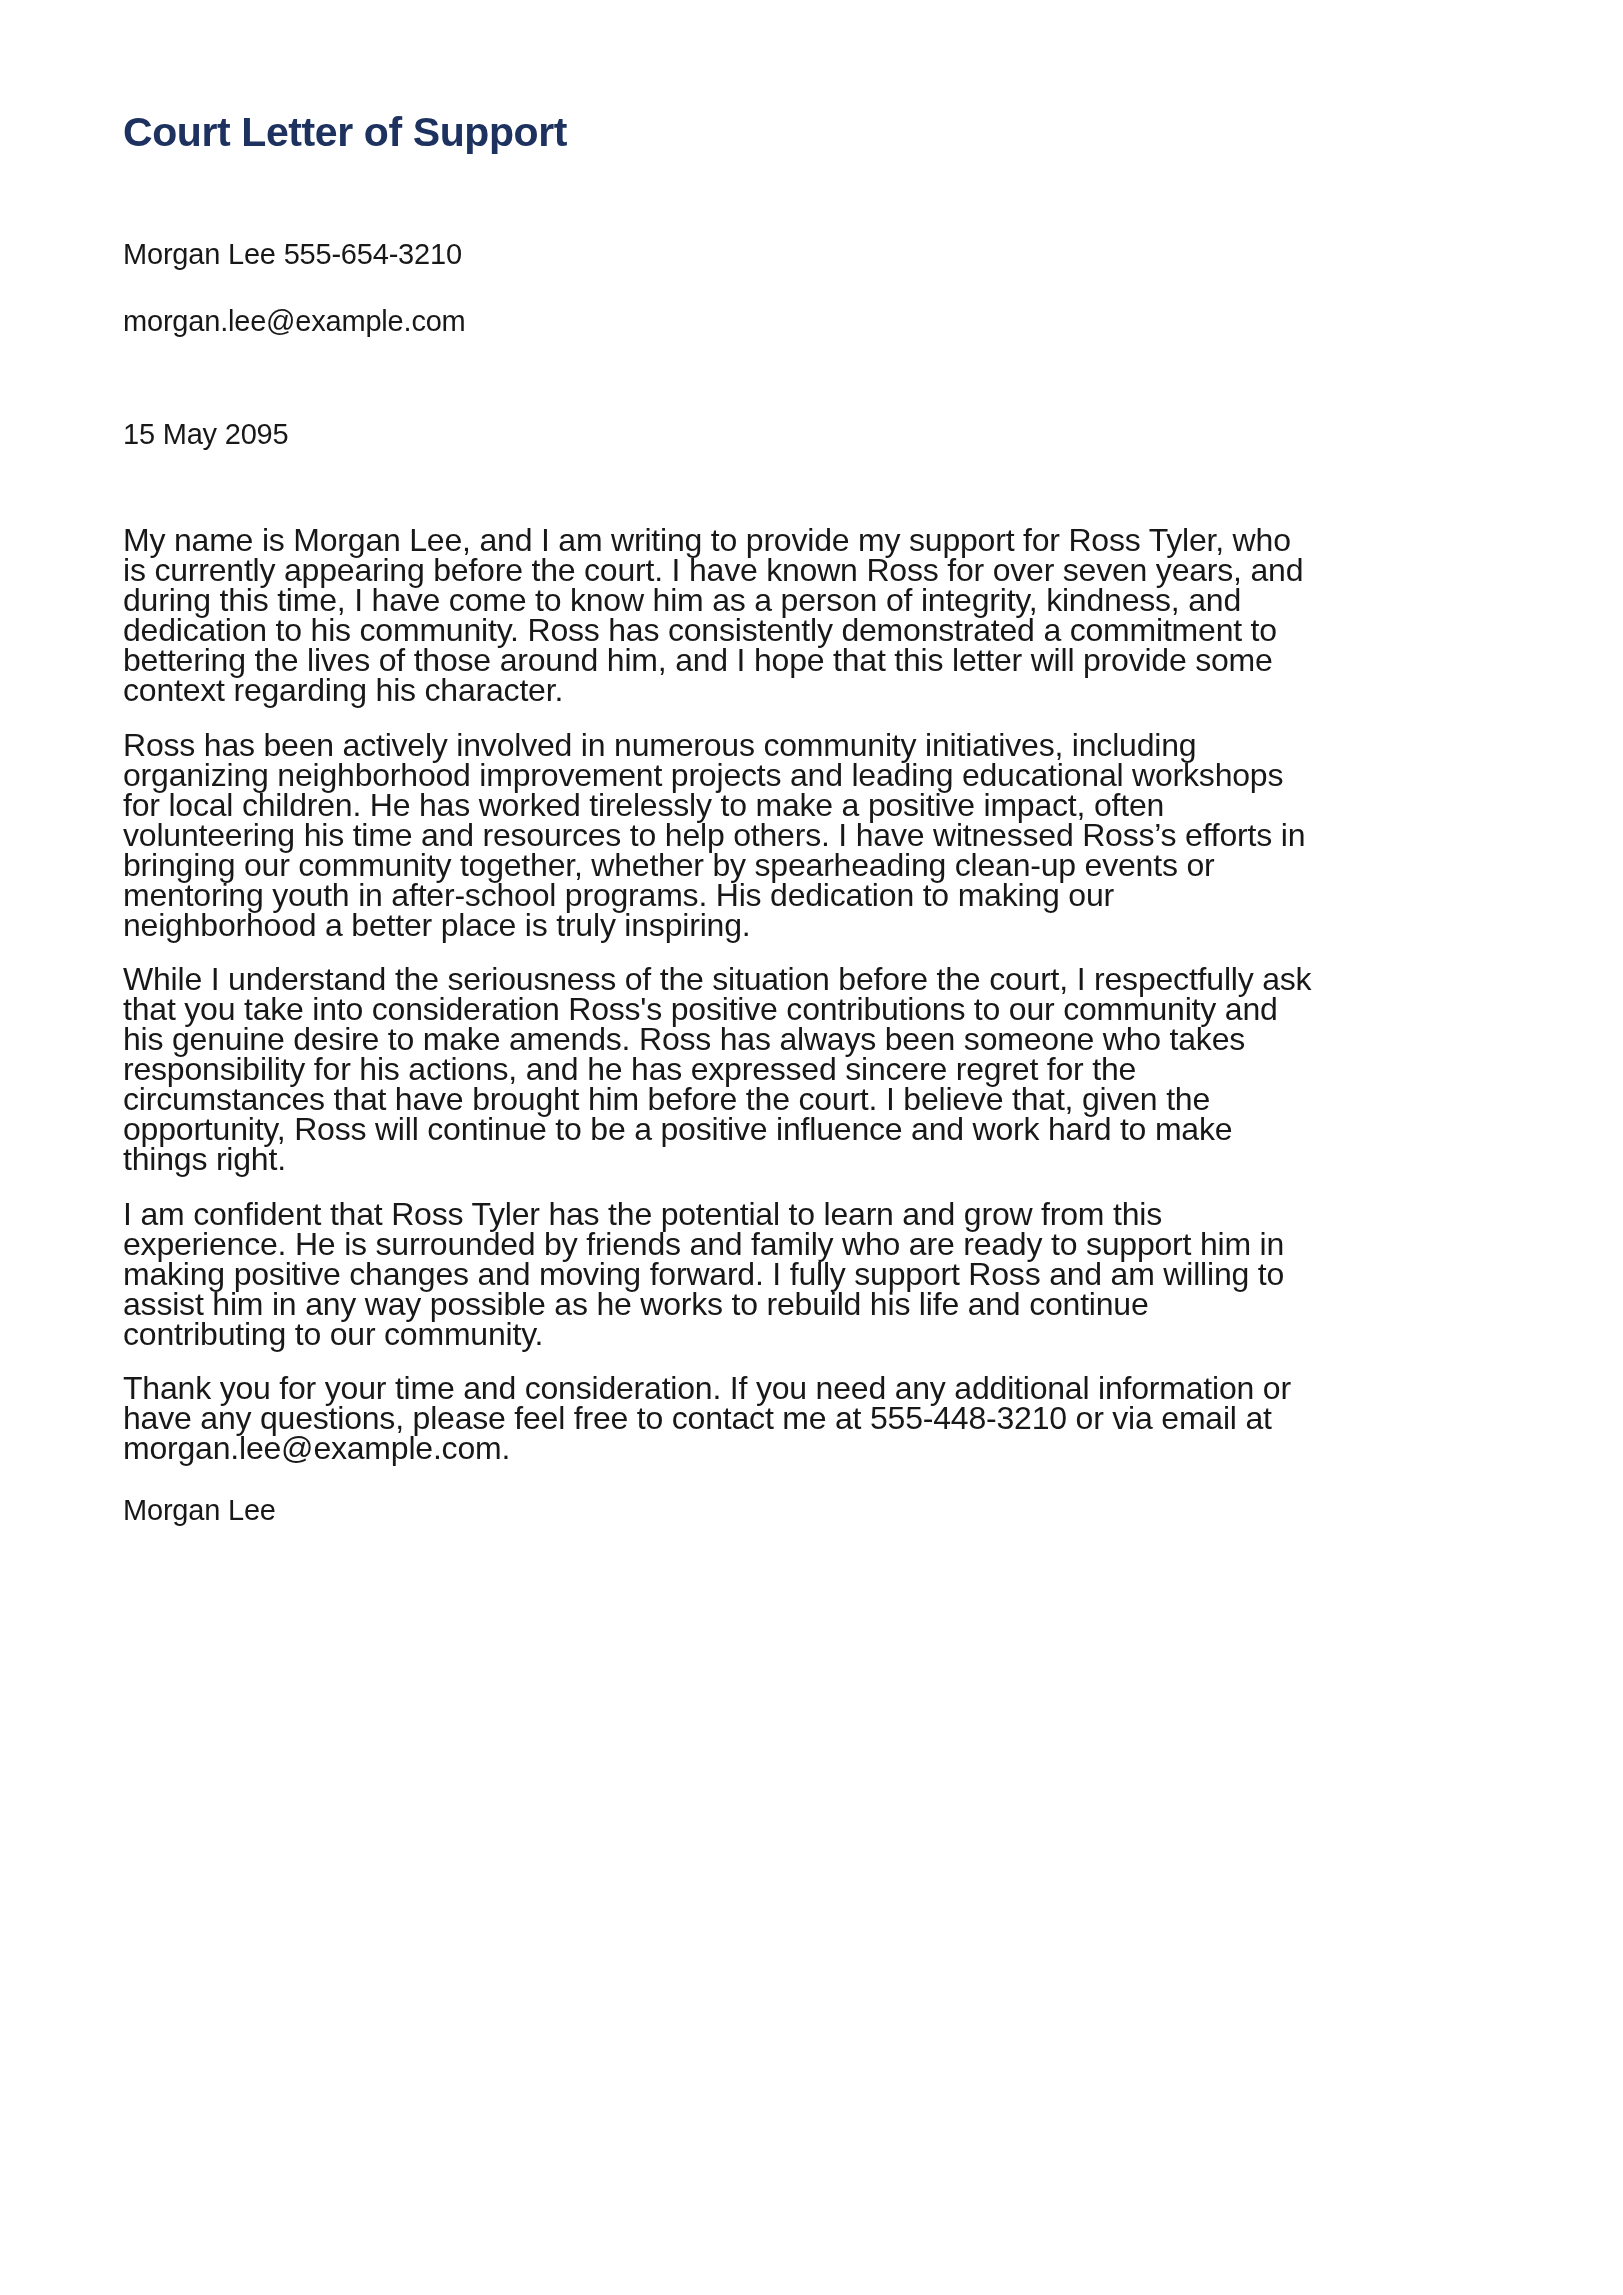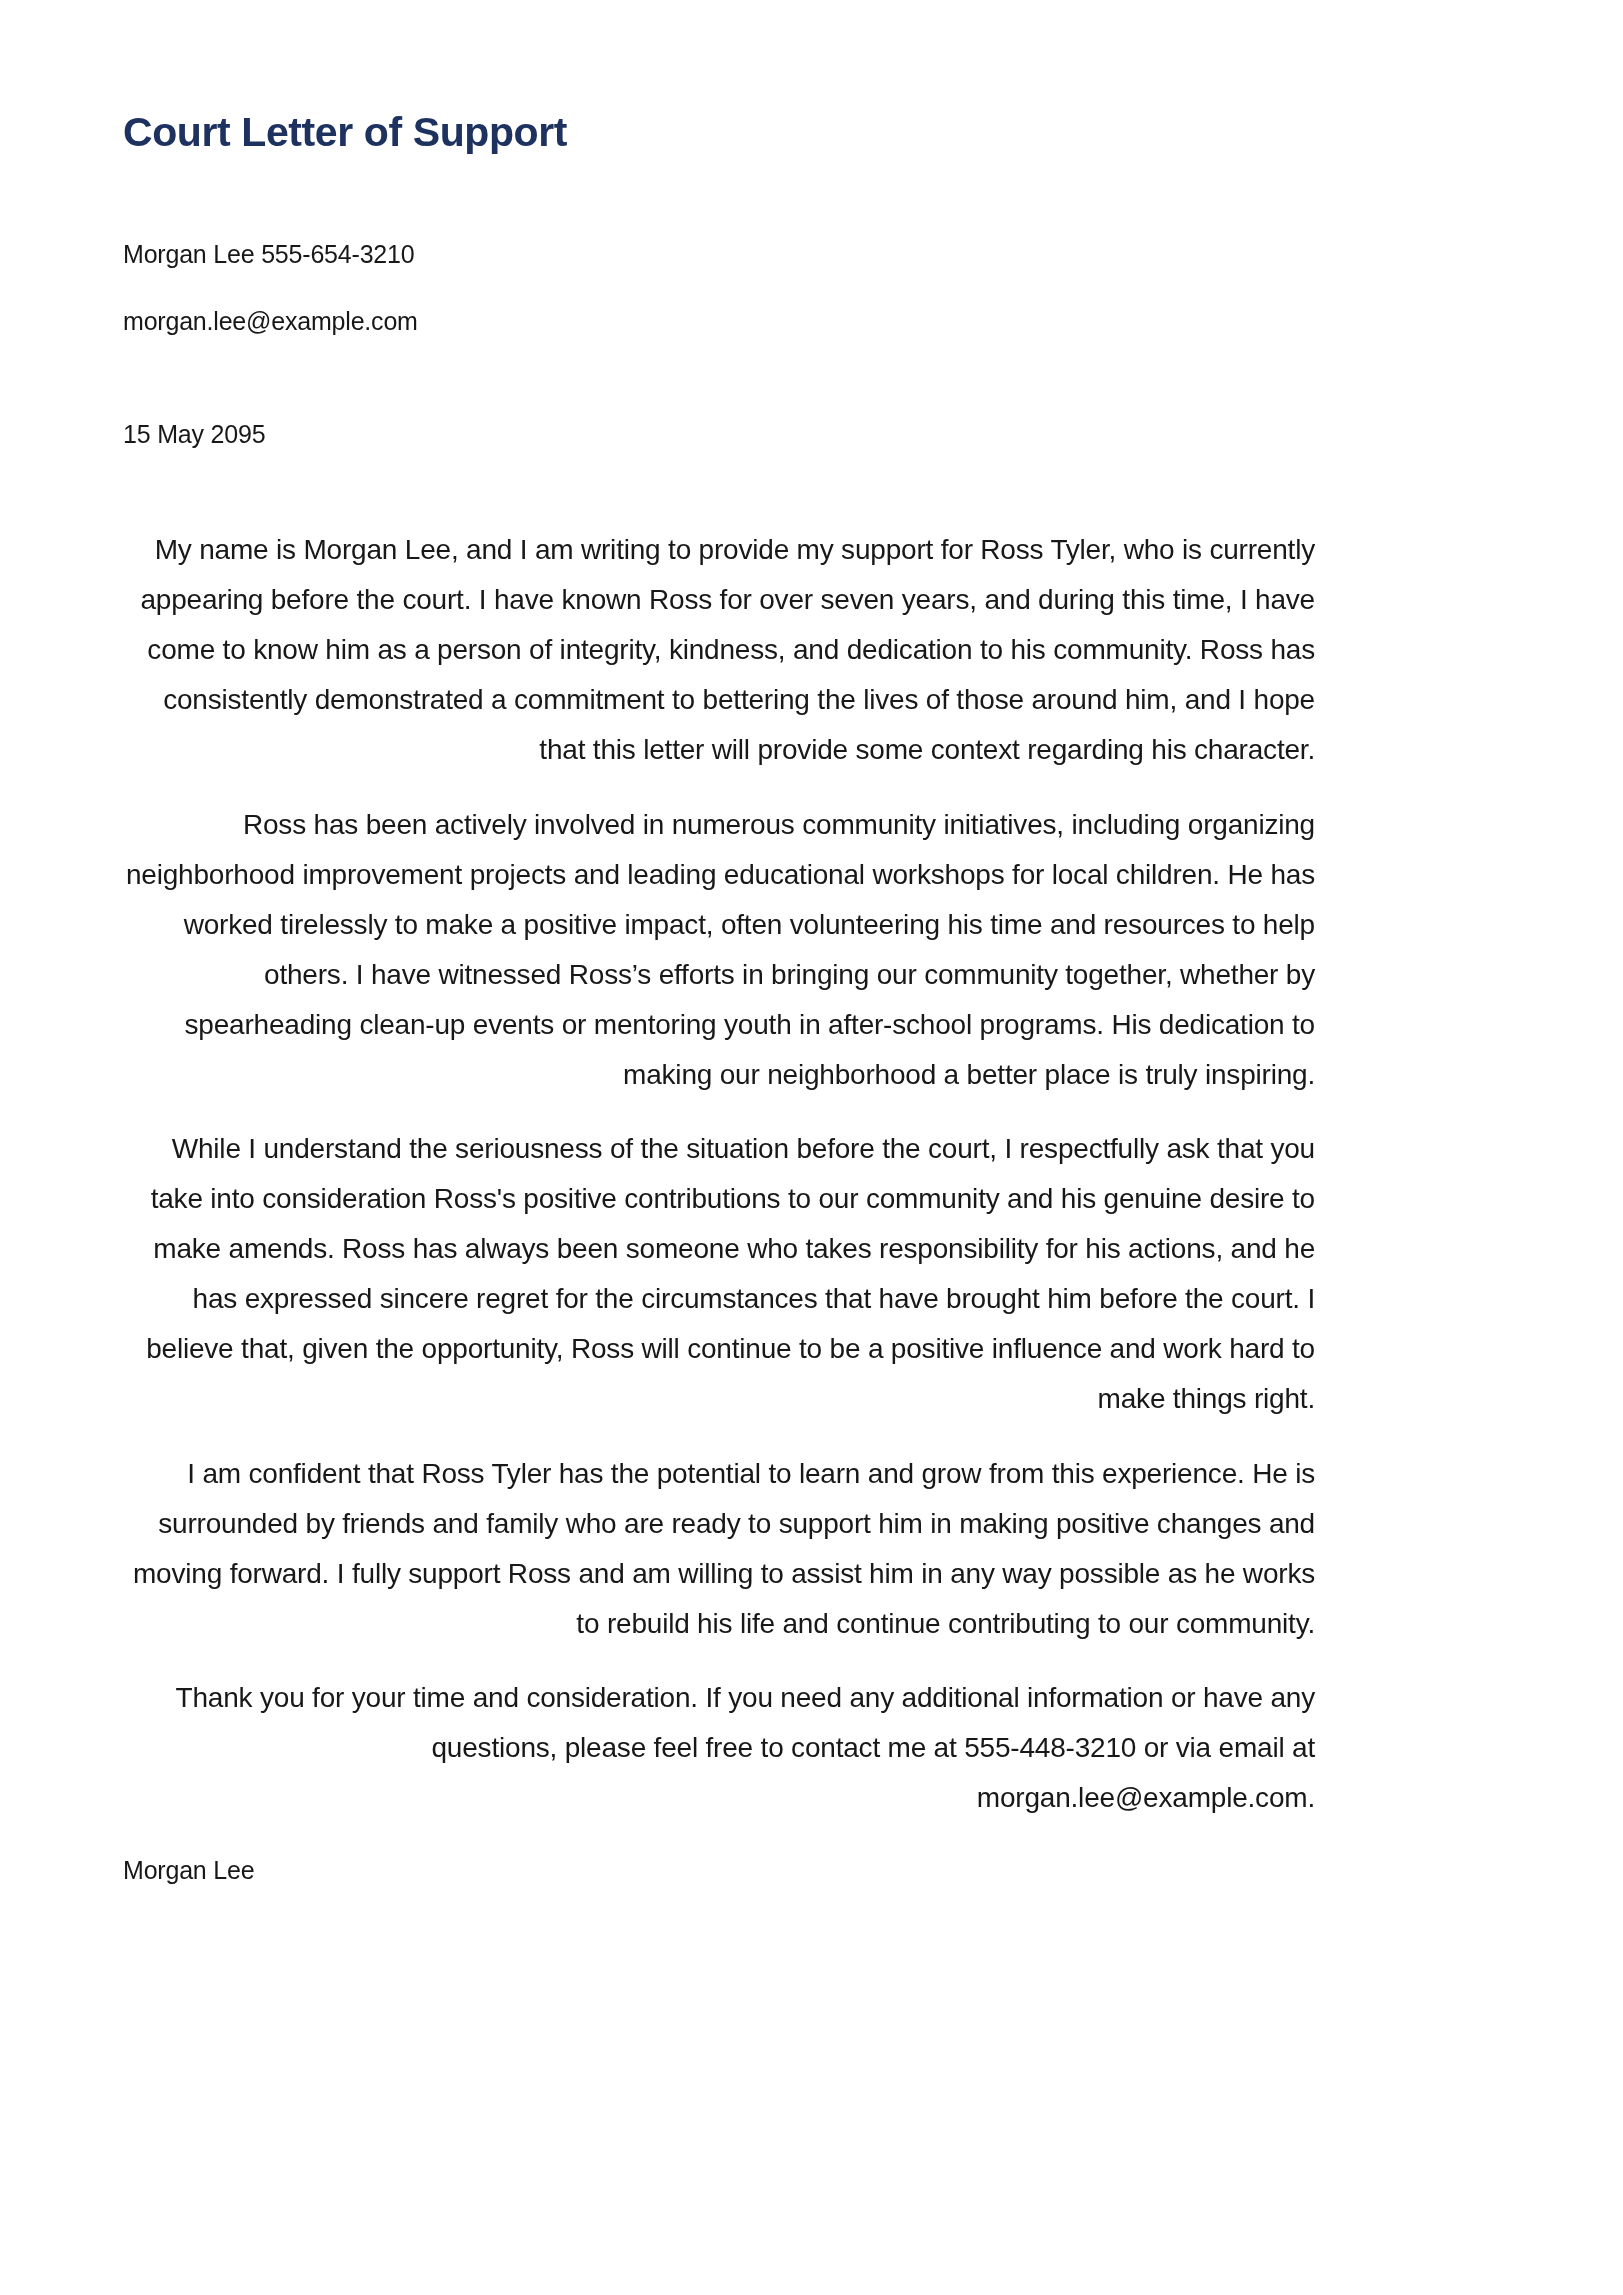--- a/index.html
+++ b/index.html
@@ -20,35 +20,34 @@
   }
   .doc-title {
     font-size: 41px;
     line-height: 51px;
     font-weight: bold;
     color: #1e3260;
     margin: 0 0 74px 0;
     letter-spacing: -0.4px;
   }
   .line {
-    font-size: 25px;
+    font-size: 29px;
     line-height: 45px;
     margin: 0 0 22px 0;
     letter-spacing: -0.2px;
   }
   .gap {
     margin-bottom: 68px;
   }
   .para {
-    font-size: 28px;
-    line-height: 50px;
+    font-size: 32px;
+    line-height: 30px;
     margin: 0 0 24.5px 0;
     letter-spacing: -0.2px;
     max-width: 1387px;
-    text-align: right;
   }
 </style>
 </head>
 <body>
 
 <div class="page">
 
   <h1 class="doc-title" style="color: rgb(30, 50, 96);">Court Letter of Support</h1>
 
   <p class="line">Morgan Lee 555-654-3210</p>

